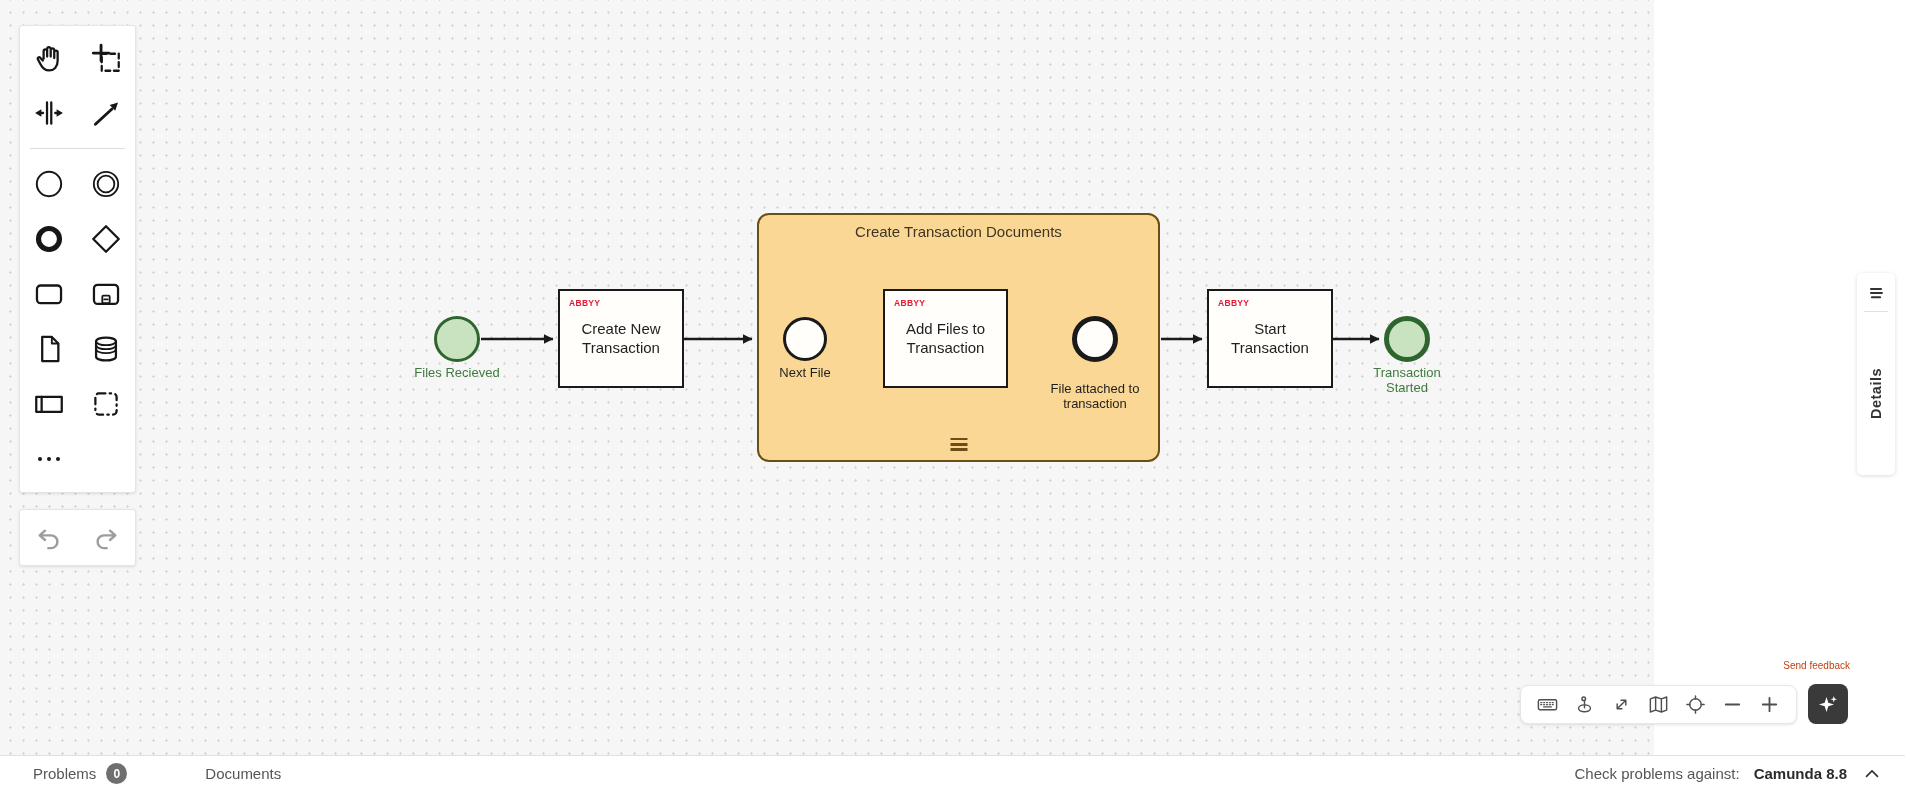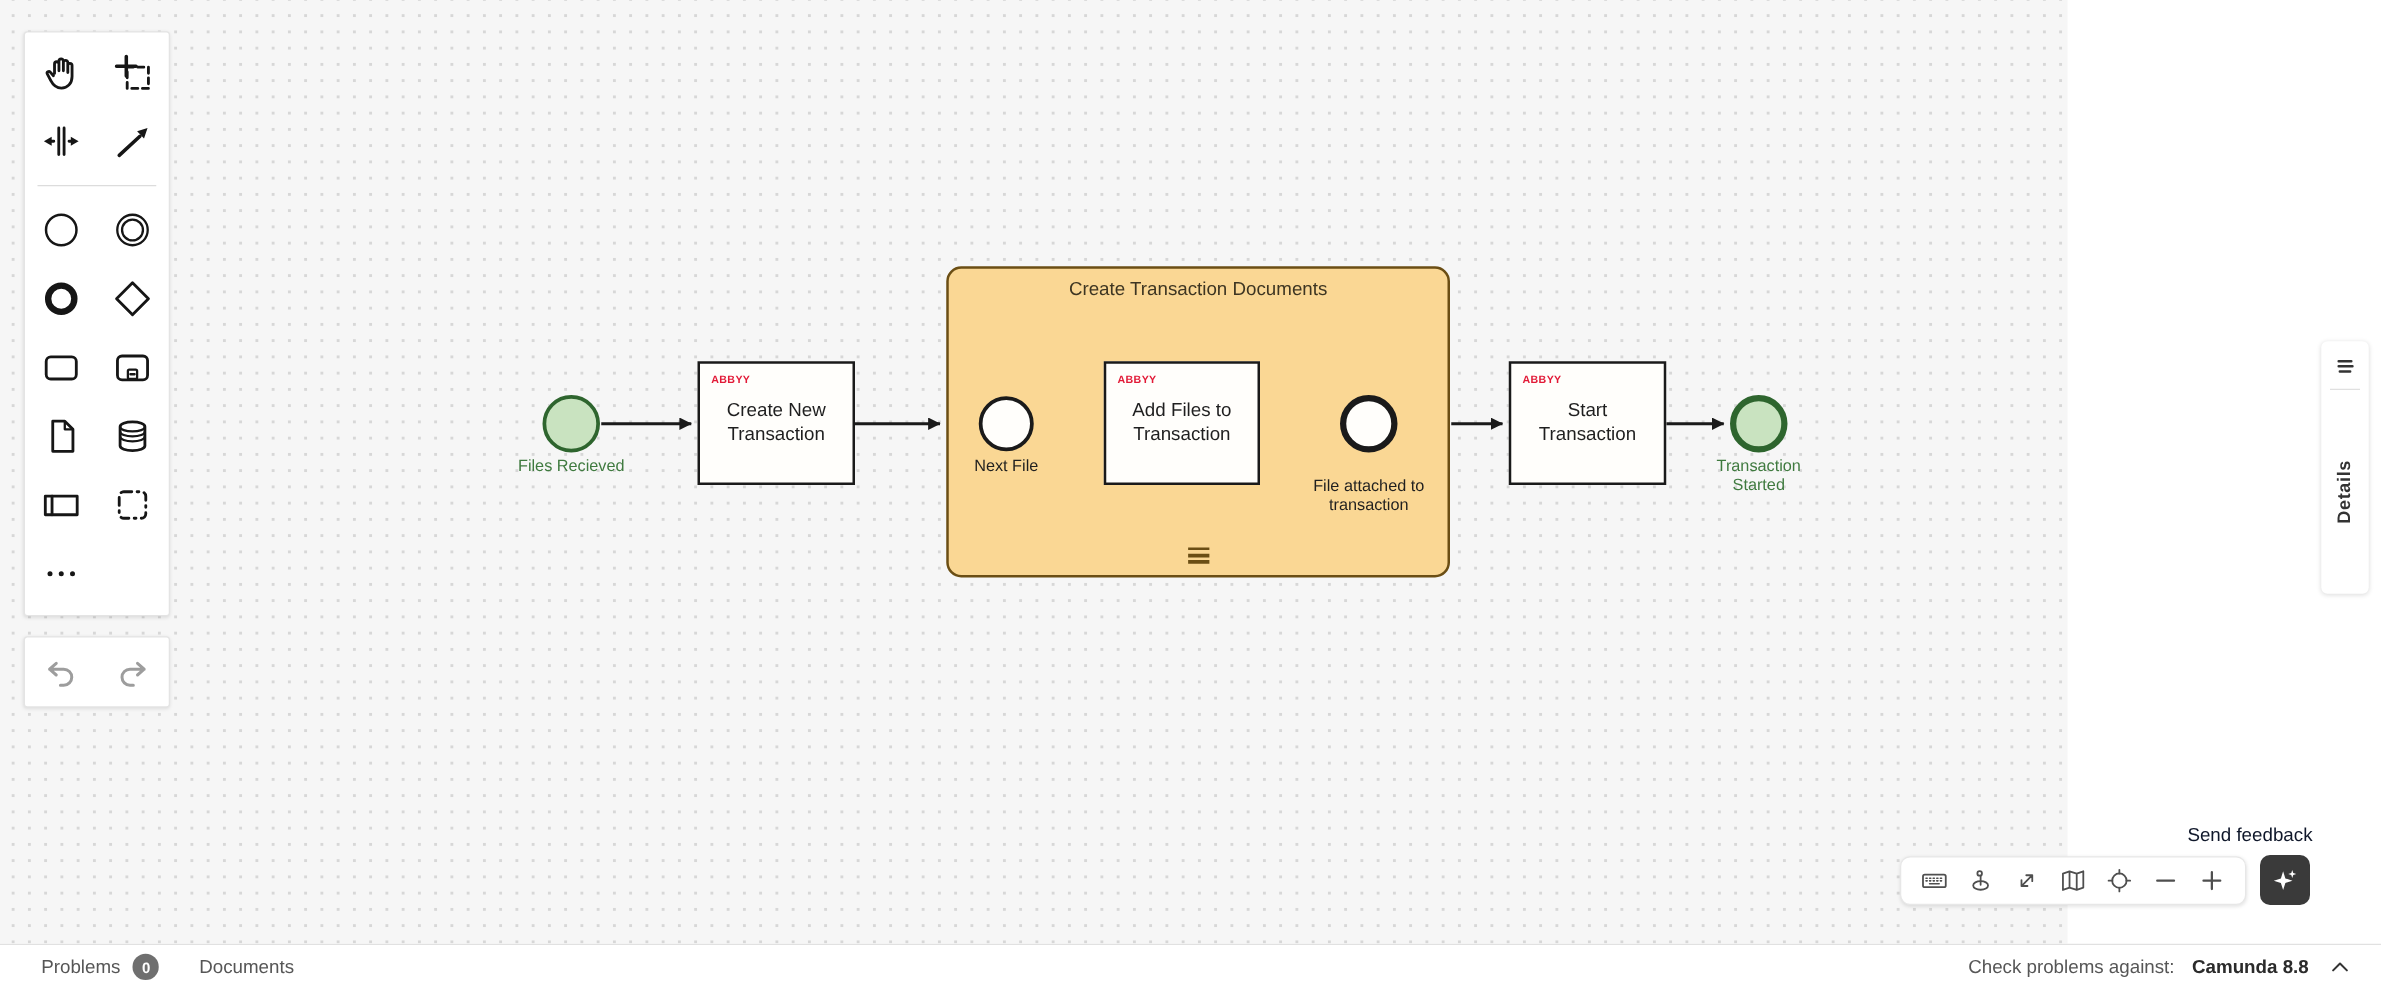--- a/index.html
+++ b/index.html
@@ -86,21 +86,21 @@
   .details-tab svg { width:22px; height:22px; margin-top:10px; }
   .details-div { width:24px; height:1px; background:#e0e0e0; margin-top:6px; }
   .details-label {
     flex:1; display:flex; align-items:center; justify-content:center;
     writing-mode:vertical-rl; transform:rotate(180deg);
     font-size:14.5px; font-weight:bold; color:#333; letter-spacing:.5px;
   }
 
   
   .send-feedback {
-    position:absolute; top:660px; right:55px; font-size:15px; color:#0f172a; cursor:pointer;
+    position:absolute; top:660px; right:55px; font-size:10px; color:#c2410c; cursor:pointer;
   }
   .canvas-toolbar {
     position:absolute; left:1520px; top:685px; width:277px; height:39px;
     background:#fff; border:1px solid #e7e7e7; border-radius:8px;
     box-shadow:0 1px 3px rgba(0,0,0,.10);
     display:flex; align-items:center; justify-content:space-between; padding:0 13px;
   }
   .canvas-toolbar .tb-btn { width:26px; height:26px; display:flex; align-items:center; justify-content:center; cursor:pointer; }
   .canvas-toolbar svg { width:23px; height:23px; }
   .icon-mid { fill:none; stroke:#4f4f4f; stroke-width:1.5; stroke-linecap:round; stroke-linejoin:round; }
@@ -109,21 +109,21 @@
     background:#3a3a3a; border-radius:8px; display:flex; align-items:center; justify-content:center; cursor:pointer;
   }
   .ai-button svg { width:24px; height:24px; }
 
   
   .status-bar {
     position:absolute; left:0; bottom:0; width:1905px; height:36px;
     background:#fff; border-top:1px solid #e1e1e1;
     display:flex; align-items:center; font-size:15px; color:#565656;
   }
-  .sb-left { display:flex; align-items:center; gap:32px; padding-left:33px; }
+  .sb-left { display:flex; align-items:center; gap:78px; padding-left:33px; }
   .sb-tab { display:flex; align-items:center; gap:10px; cursor:pointer; }
   .badge {
     width:21px; height:21px; border-radius:50%; background:#6f6f6f; color:#fff;
     font-size:12px; font-weight:bold; display:flex; align-items:center; justify-content:center;
   }
   .sb-right { margin-left:auto; display:flex; align-items:center; gap:14px; padding-right:22px; }
   .engine-version { font-weight:bold; color:#2b2b2b; cursor:pointer; }
   .sb-right svg { width:22px; height:22px; cursor:pointer; }
   .icon-dark { fill:none; stroke:#333; stroke-width:1.8; stroke-linecap:round; stroke-linejoin:round; }
 </style>

